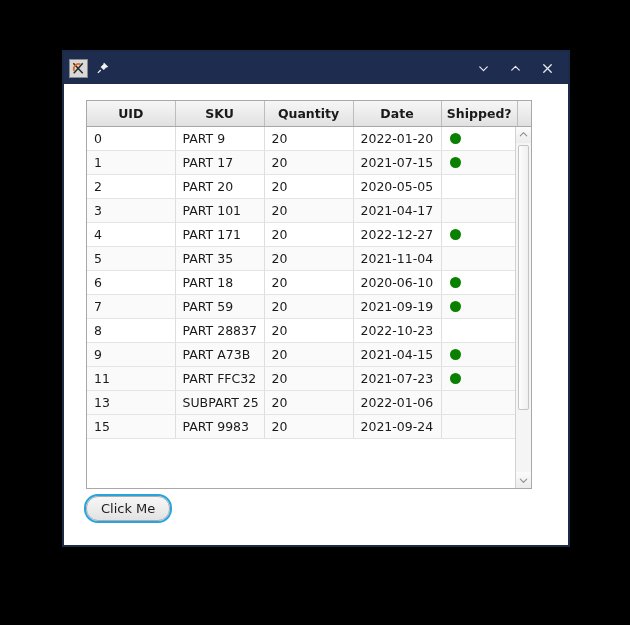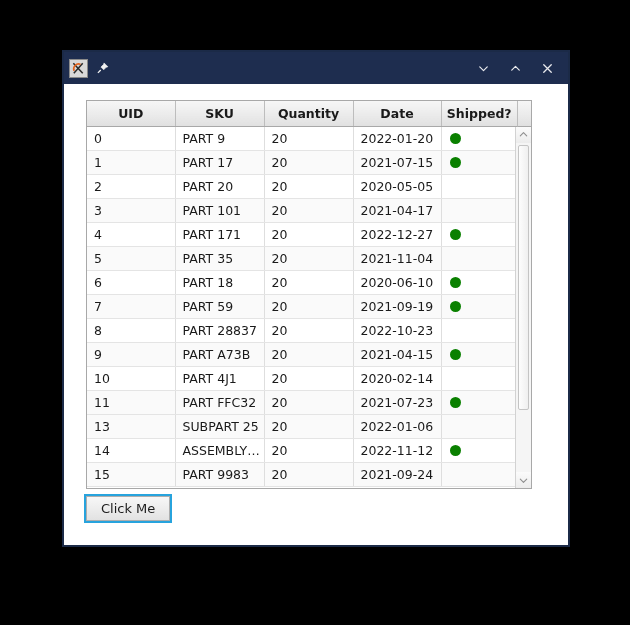--- a/index.html
+++ b/index.html
@@ -189,21 +189,21 @@
     display: inline-flex;
     align-items: center;
     justify-content: center;
     min-width: 74px;
     height: 25px;
     padding: 0 14px;
     font-size: 13px;
     color: #1c1c1c;
     background: linear-gradient(to bottom,#f7f7f7 0%,#ededed 50%,#e2e2e2 100%);
     border: 1px solid #adadad;
-    border-radius: 0;
+    border-radius: 12px;
     outline: 2px solid #27a3dd;
     outline-offset: 0px;
     cursor: default;
     font-family: "DejaVu Sans", "Liberation Sans", sans-serif;
   }
 </style>
 </head>
 <body>
 
 <div id="window">
@@ -345,47 +345,33 @@
                   <td>2022-10-23</td>
                   <td></td>
                 </tr>
                 <tr class="odd">
                   <td>9</td>
                   <td>PART A73B</td>
                   <td>20</td>
                   <td>2021-04-15</td>
                   <td><span class="dot" style="background: rgb(10, 128, 0);"></span></td>
                 </tr>
-                <tr class="even">
-                  <td>10</td>
-                  <td>PART 4J1</td>
-                  <td>20</td>
-                  <td>2020-02-14</td>
-                  <td></td>
-                </tr>
                 <tr class="odd">
                   <td>11</td>
                   <td>PART FFC32</td>
                   <td>20</td>
                   <td>2021-07-23</td>
                   <td><span class="dot" style="background: rgb(10, 128, 0);"></span></td>
                 </tr>
                 <tr class="odd">
                   <td>13</td>
                   <td>SUBPART 25</td>
                   <td>20</td>
                   <td>2022-01-06</td>
                   <td></td>
-                </tr>
-                <tr class="even">
-                  <td>14</td>
-                  <td>ASSEMBLY …</td>
-                  <td>20</td>
-                  <td>2022-11-12</td>
-                  <td><span class="dot" style="background: rgb(10, 128, 0);"></span></td>
                 </tr>
                 <tr class="odd">
                   <td>15</td>
                   <td>PART 9983</td>
                   <td>20</td>
                   <td>2021-09-24</td>
                   <td></td>
                 </tr>
               </tbody>
           </table>

